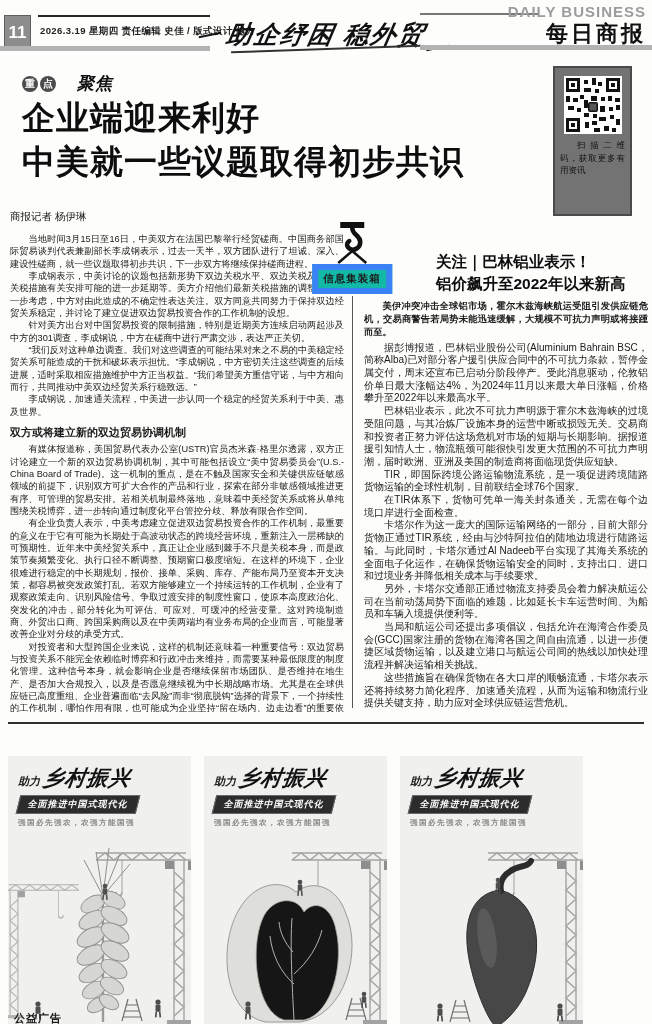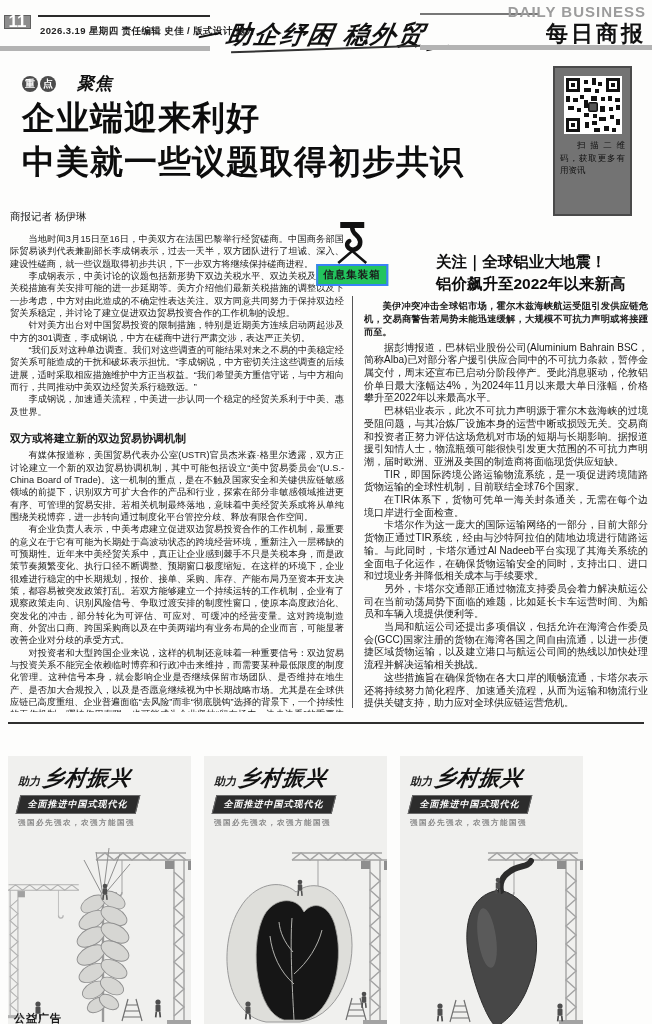--- a/index.html
+++ b/index.html
@@ -7,21 +7,21 @@
   body {
     width:652px; height:1024px;
     background:#f7f7f5;
     font-family:"Liberation Sans","DejaVu Sans",sans-serif;
     color:#1a1a1a;
   }
   .page { position:relative; width:652px; height:1024px; background:#fdfdfc; overflow:hidden; }
 
   
   .pagenum {
-    position:absolute; left:4px; top:15px; width:27px; height:14px;
+    position:absolute; left:4px; top:15px; width:27px; height:36px;
     background:#8d8d8d; border:1px solid #5f5f5f; color:#fff;
     font-size:17px; font-weight:bold; display:flex; align-items:center; justify-content:center;
   }
   .hdr-topline-left { position:absolute; left:38px; top:15px; width:172px; height:2px; background:#2a2a2a; }
   .dateline { position:absolute; left:40px; top:25px; font-size:9.5px; font-weight:bold; color:#222; letter-spacing:.4px; white-space:nowrap; }
   .hdr-grayline-left { position:absolute; left:0; top:46px; width:210px; height:5px; background:#b3b3b3; }
 
   .banner {
     position:absolute; left:50%; top:18px; transform:translateX(-50%) skewX(-10deg);
     font-size:25px; font-weight:900; font-style:italic; color:#111;
@@ -48,27 +48,27 @@
     position:absolute; left:553px; top:66px; width:79px; height:150px;
     border:2px solid #4a4a4a; background:#737373; padding:6px 5px;
   }
   .qrbox svg { display:block; margin:2px auto 5px; }
   .qr-caption { font-size:8.5px; line-height:12.5px; color:#111; text-align:justify; text-indent:2em; }
 
   
   .left-col { position:absolute; left:10px; top:210px; width:334px; height:502px; overflow:hidden; }
   .byline { font-size:10.5px; font-weight:normal; margin:0 0 9px 0; }
   .left-col p.body { font-size:9.2px; line-height:12.35px; text-align:justify; text-indent:2em; margin:0; }
-  .subhead { font-size:11px; font-weight:bold; margin:13px 0 3px 0; }
+  .subhead { font-size:11px; font-weight:bold; margin:7px 0 3px 0; }
 
   
   .v-divider { position:absolute; left:352px; top:296px; width:1px; height:412px; background:#555; }
   .kicker { position:absolute; left:352px; top:222px; transform:translateX(-50%); text-align:center; z-index:2; }
   .kicker-box {
-    display:inline-block; border:2px solid #3b82f6; background:#22c55e;
+    display:inline-block; border:6px solid #3b82f6; background:#14b8a6;
     font-size:10.5px; font-weight:bold; padding:2px 5px; letter-spacing:1px; white-space:nowrap;
   }
 
   
   .r-title { position:absolute; left:436px; top:251px; width:212px; font-size:15.5px; font-weight:900; line-height:1.45; color:#0d0d0d; }
   .right-col { position:absolute; left:364px; top:300px; width:284px; height:410px; overflow:hidden; }
   .right-col .lead { font-size:9.3px; font-weight:bold; line-height:13.2px; text-align:justify; text-indent:2em; margin:0 0 2px 0; }
   .right-col p.body { font-size:10px; line-height:12.7px; text-align:justify; text-indent:2em; margin:0; }
 
   
@@ -185,21 +185,21 @@
   <div class="kicker">
     <svg width="44" height="42" viewBox="0 0 44 42" style="display:block;margin:0 auto;">
       <rect x="10" y="0" width="24" height="6" fill="#111"></rect>
       <path d="M22,6 C22,13 30,13 30,20 C30,26 24,29 20,27 C16,25 16,21 19,19" stroke="#111" stroke-width="4.5" fill="none" stroke-linecap="round"></path>
       <path d="M8,41 L22,29 L36,41" stroke="#111" stroke-width="2.5" fill="none"></path>
     </svg>
     <span class="kicker-box">信息集装箱</span>
   </div>
 
   <div class="r-title">
-    <div>关注｜全球铝业大地震！</div>
+    <div>关注｜巴林铝业表示！</div>
     <div>铝价飙升至2022年以来新高</div>
   </div>
   <div class="right-col">
     <p class="lead">美伊冲突冲击全球铝市场，霍尔木兹海峡航运受阻引发供应链危机，交易商警告若局势未能迅速缓解，大规模不可抗力声明或将接踵而至。</p>
     <p class="body">据彭博报道，巴林铝业股份公司(Aluminium Bahrain BSC，简称Alba)已对部分客户援引供应合同中的不可抗力条款，暂停金属交付，周末还宣布已启动分阶段停产。受此消息驱动，伦敦铝价单日最大涨幅达4%，为2024年11月以来最大单日涨幅，价格攀升至2022年以来最高水平。</p>
     <p class="body">巴林铝业表示，此次不可抗力声明源于霍尔木兹海峡的过境受阻问题，与其冶炼厂设施本身的运营中断或损毁无关。交易商和投资者正努力评估这场危机对市场的短期与长期影响。据报道援引知情人士，物流瓶颈可能很快引发更大范围的不可抗力声明潮，届时欧洲、亚洲及美国的制造商将面临现货供应短缺。</p>
     <p class="body">TIR，即国际跨境公路运输物流系统，是一项促进跨境陆路货物运输的全球性机制，目前联结全球76个国家。</p>
     <p class="body">在TIR体系下，货物可凭单一海关封条通关，无需在每个边境口岸进行全面检查。</p>
     <p class="body">卡塔尔作为这一庞大的国际运输网络的一部分，目前大部分货物正通过TIR系统，经由与沙特阿拉伯的陆地边境进行陆路运输。与此同时，卡塔尔通过Al Nadeeb平台实现了其海关系统的全面电子化运作，在确保货物运输安全的同时，支持出口、进口和过境业务并降低相关成本与手续要求。</p>
     <p class="body">另外，卡塔尔交通部正通过物流支持委员会着力解决航运公司在当前动荡局势下面临的难题，比如延长卡车运营时间、为船员和车辆入境提供便利等。</p>

